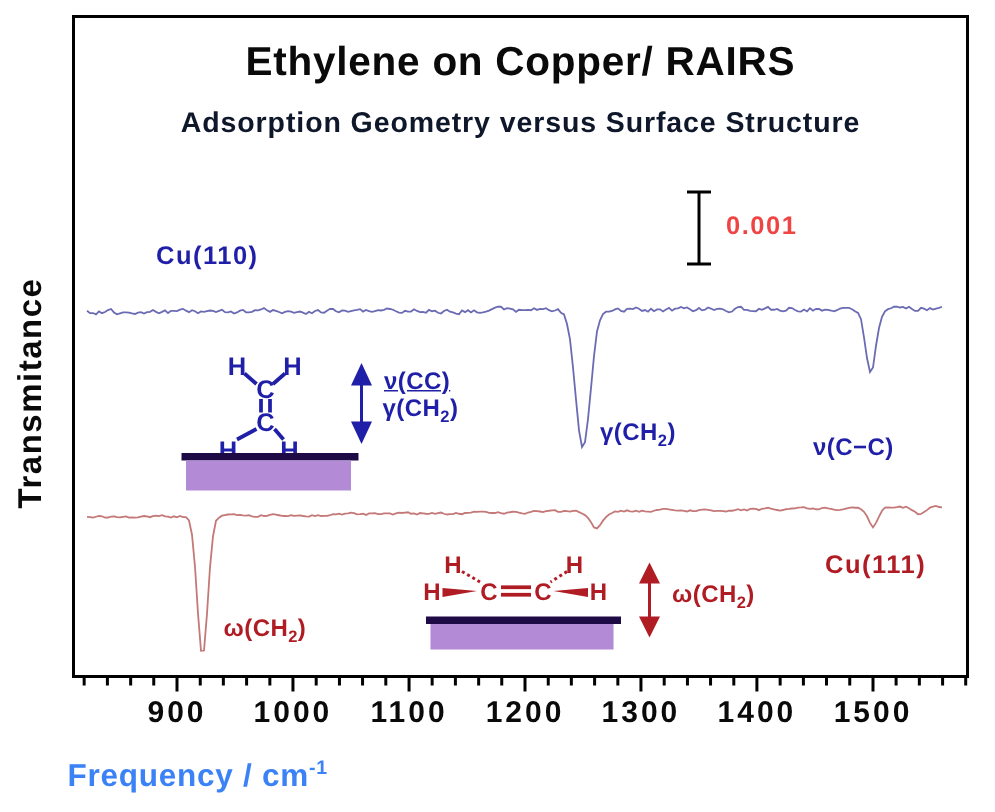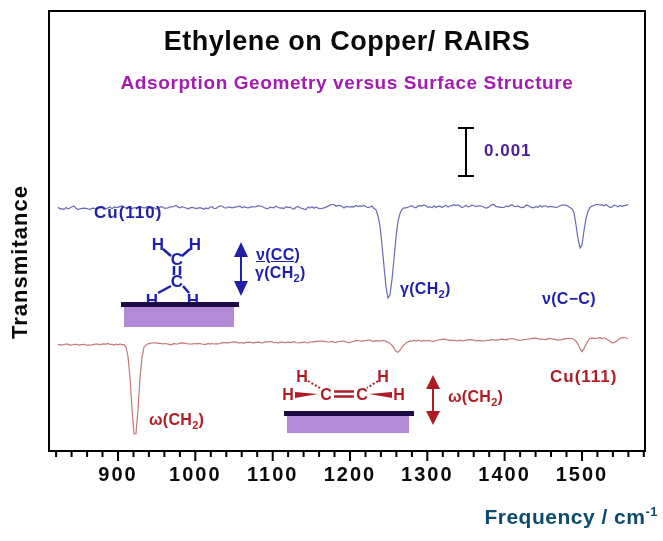--- a/index.html
+++ b/index.html
@@ -10,34 +10,34 @@
   .frame{
     position:absolute;left:48px;top:10px;width:598px;height:442px;
     border:2px solid #000;box-sizing:border-box;background:#fff;
   }
   .title{
     position:absolute;left:48px;top:26px;width:598px;text-align:center;
     font-size:27px;font-weight:bold;color:#0a0a0a;letter-spacing:0.5px;
   }
   .subtitle{
     position:absolute;left:48px;top:72px;width:598px;text-align:center;
-    font-size:19px;font-weight:bold;color:#a21caf;letter-spacing:0.6px;
+    font-size:19px;font-weight:bold;color:#0f172a;letter-spacing:0.6px;
   }
   .ylabel{
     position:absolute;left:20px;top:262px;transform:translate(-50%,-50%) rotate(-90deg);
     white-space:nowrap;font-size:22px;font-weight:bold;color:#0a0a0a;letter-spacing:1px;
   }
   .xlabel{
-    position:absolute;left:60px;top:504px;width:598px;text-align:right;
-    font-size:21px;font-weight:bold;color:#0c4a6e;letter-spacing:0.5px;
+    position:absolute;left:45px;top:504px;width:598px;text-align:left;
+    font-size:21px;font-weight:bold;color:#3b82f6;letter-spacing:0.5px;
   }
   .xlabel sup{font-size:13px;}
   .scalebar-label{
     position:absolute;left:484px;top:141px;font-size:17px;font-weight:bold;
-    color:#4c1d95;letter-spacing:1px;
+    color:#ef4444;letter-spacing:1px;
   }
   .ann{position:absolute;font-weight:bold;font-size:16px;white-space:nowrap;letter-spacing:0.3px;}
   .blue{color:#1f1fa8;}
   .red{color:#b01c24;}
   .cu{font-size:17px;letter-spacing:1px;}
   sub{font-size:11px;}
   .bar-dark{position:absolute;background:#1e0b46;}
   .bar-purple{position:absolute;background:#b28ad6;}
   svg{position:absolute;overflow:visible;}
   svg text{font-family:"Liberation Sans",sans-serif;}
@@ -106,21 +106,21 @@
       <text x="195.3" y="481" text-anchor="middle" font-size="20" font-weight="bold" letter-spacing="2" fill="#0a0a0a">1000</text>
       <text x="272.7" y="481" text-anchor="middle" font-size="20" font-weight="bold" letter-spacing="2" fill="#0a0a0a">1100</text>
       <text x="350.0" y="481" text-anchor="middle" font-size="20" font-weight="bold" letter-spacing="2" fill="#0a0a0a">1200</text>
       <text x="427.3" y="481" text-anchor="middle" font-size="20" font-weight="bold" letter-spacing="2" fill="#0a0a0a">1300</text>
       <text x="504.6" y="481" text-anchor="middle" font-size="20" font-weight="bold" letter-spacing="2" fill="#0a0a0a">1400</text>
       <text x="582.0" y="481" text-anchor="middle" font-size="20" font-weight="bold" letter-spacing="2" fill="#0a0a0a">1500</text>
       <polyline points="58.0,207.2 60.0,208.8 62.0,208.7 64.0,209.6 66.0,207.6 68.0,208.8 70.0,208.0 72.0,206.7 74.0,206.0 76.0,208.3 78.0,209.5 80.0,208.9 82.0,208.3 84.0,208.2 86.0,208.4 88.0,208.9 90.0,209.3 92.0,208.4 94.0,208.1 96.0,209.0 98.0,208.1 100.0,207.9 102.0,206.7 104.0,207.9 106.0,208.8 108.0,207.9 110.0,206.9 112.0,208.7 114.0,207.2 116.0,207.3 118.0,207.4 120.0,206.4 122.0,205.9 124.0,207.1 126.0,208.1 128.0,206.8 130.0,207.5 132.0,208.8 134.0,207.6 136.0,207.9 138.0,207.4 140.0,207.0 142.0,207.3 144.0,208.1 146.0,207.3 148.0,206.5 150.0,208.1 152.0,208.2 154.0,207.6 156.0,209.0 158.0,208.3 160.0,207.1 162.0,206.6 164.0,208.2 166.0,208.2 168.0,207.9 170.0,206.8 172.0,206.9 174.0,206.3 176.0,205.4 178.0,206.9 180.0,207.9 182.0,206.7 184.0,207.2 186.0,208.0 188.0,208.9 190.0,207.9 192.0,207.4 194.0,207.8 196.0,208.6 198.0,208.1 200.0,207.7 202.0,208.4 204.0,209.3 206.0,207.9 208.0,208.8 210.0,207.3 212.0,206.7 214.0,208.3 216.0,208.5 218.0,207.1 220.0,205.9 222.0,206.0 224.0,207.5 226.0,208.2 228.0,207.0 230.0,207.1 232.0,207.9 234.0,207.4 236.0,206.9 238.0,206.6 240.0,206.1 242.0,207.7 244.0,206.6 246.0,207.4 248.0,207.9 250.0,207.4 252.0,206.7 254.0,207.0 256.0,206.6 258.0,205.7 260.0,206.0 262.0,206.5 264.0,207.5 266.0,208.4 268.0,208.6 270.0,207.2 272.0,207.7 274.0,207.7 276.0,206.2 278.0,207.3 280.0,208.1 282.0,207.9 284.0,208.5 286.0,206.6 288.0,207.5 290.0,207.1 292.0,208.5 294.0,209.0 296.0,207.3 298.0,206.5 300.0,207.8 302.0,208.3 304.0,209.1 306.0,209.5 308.0,207.0 310.0,208.1 312.0,206.8 314.0,208.3 316.0,206.9 318.0,208.2 320.0,208.6 322.0,208.3 324.0,207.8 326.0,207.1 328.0,206.1 330.0,205.1 332.0,204.5 334.0,204.5 336.0,206.3 338.0,205.4 340.0,205.7 342.0,206.2 344.0,207.9 346.0,206.5 348.0,206.8 350.0,206.8 352.0,206.6 354.0,206.8 356.0,205.5 358.0,206.6 360.0,205.9 362.0,206.1 364.0,205.5 366.0,206.8 368.0,207.5 370.0,207.0 372.0,206.1 374.0,208.6 376.0,209.6 378.0,216.0 380.0,226.2 382.0,245.0 384.0,266.2 386.0,286.9 388.0,298.0 390.0,294.8 392.0,279.4 394.0,258.7 396.0,237.4 398.0,221.0 400.0,213.5 402.0,209.4 404.0,207.8 406.0,207.8 408.0,207.3 410.0,206.3 412.0,205.6 414.0,207.3 416.0,207.8 418.0,205.9 420.0,205.7 422.0,206.1 424.0,205.0 426.0,205.8 428.0,207.3 430.0,206.7 432.0,207.8 434.0,205.8 436.0,207.5 438.0,206.3 440.0,206.2 442.0,207.6 444.0,206.3 446.0,205.3 448.0,207.1 450.0,205.8 452.0,205.6 454.0,204.6 456.0,205.5 458.0,205.0 460.0,206.1 462.0,207.5 464.0,206.8 466.0,205.3 468.0,206.9 470.0,206.5 472.0,205.0 474.0,205.7 476.0,206.7 478.0,205.9 480.0,205.8 482.0,206.2 484.0,207.3 486.0,208.2 488.0,207.7 490.0,205.9 492.0,204.7 494.0,204.5 496.0,206.6 498.0,206.6 500.0,207.3 502.0,207.4 504.0,207.5 506.0,205.9 508.0,206.5 510.0,205.6 512.0,204.6 514.0,206.5 516.0,206.5 518.0,206.0 520.0,207.1 522.0,207.6 524.0,207.1 526.0,205.2 528.0,205.4 530.0,206.7 532.0,207.6 534.0,207.7 536.0,206.4 538.0,207.6 540.0,205.5 542.0,207.1 544.0,205.9 546.0,206.0 548.0,207.1 550.0,206.4 552.0,206.6 554.0,207.0 556.0,207.6 558.0,206.8 560.0,205.7 562.0,205.2 564.0,205.2 566.0,205.2 568.0,206.2 570.0,207.5 572.0,208.6 574.0,212.8 576.0,224.9 578.0,238.7 580.0,248.0 582.0,245.0 584.0,230.5 586.0,218.7 588.0,211.2 590.0,207.5 592.0,206.1 594.0,205.5 596.0,204.5 598.0,204.5 600.0,205.0 602.0,204.6 604.0,205.7 606.0,204.5 608.0,206.0 610.0,207.3 612.0,207.2 614.0,205.2 616.0,205.8 618.0,206.8 620.0,205.4 622.0,206.4 624.0,205.7 626.0,205.3 628.0,204.5" fill="none" stroke="#6b6bb4" stroke-width="1.2"></polyline>
       <polyline points="58.0,344.6 60.0,344.7 62.0,345.1 64.0,344.5 66.0,344.0 68.0,344.2 70.0,345.1 72.0,345.0 74.0,344.4 76.0,344.3 78.0,344.8 80.0,344.9 82.0,344.6 84.0,344.3 86.0,345.1 88.0,345.0 90.0,345.1 92.0,344.9 94.0,344.4 96.0,344.0 98.0,344.2 100.0,344.8 102.0,344.1 104.0,343.8 106.0,344.1 108.0,343.5 110.0,344.3 112.0,344.4 114.0,345.1 116.0,344.2 118.0,344.9 120.0,344.0 122.0,344.7 124.0,344.7 126.0,347.0 128.0,356.5 130.0,377.8 132.0,409.0 134.0,433.9 136.0,433.7 138.0,409.2 140.0,378.2 142.0,357.5 144.0,347.2 146.0,345.1 148.0,343.8 150.0,343.4 152.0,343.0 154.0,342.9 156.0,342.8 158.0,343.4 160.0,343.3 162.0,343.6 164.0,343.8 166.0,343.5 168.0,344.2 170.0,344.6 172.0,344.6 174.0,343.5 176.0,344.0 178.0,343.9 180.0,343.2 182.0,342.8 184.0,343.1 186.0,343.5 188.0,343.9 190.0,344.0 192.0,344.1 194.0,343.5 196.0,343.9 198.0,343.7 200.0,343.6 202.0,344.0 204.0,344.3 206.0,344.4 208.0,343.5 210.0,344.1 212.0,343.5 214.0,344.0 216.0,343.9 218.0,343.9 220.0,343.5 222.0,342.7 224.0,342.9 226.0,342.4 228.0,343.1 230.0,342.4 232.0,342.2 234.0,341.8 236.0,342.1 238.0,342.9 240.0,342.8 242.0,342.5 244.0,343.3 246.0,342.3 248.0,342.3 250.0,342.1 252.0,342.7 254.0,342.8 256.0,342.3 258.0,342.2 260.0,342.3 262.0,343.0 264.0,342.3 266.0,341.7 268.0,342.0 270.0,341.7 272.0,341.5 274.0,342.5 276.0,342.3 278.0,343.0 280.0,342.0 282.0,342.2 284.0,342.5 286.0,342.6 288.0,342.0 290.0,342.6 292.0,342.1 294.0,341.7 296.0,342.5 298.0,343.0 300.0,342.7 302.0,342.7 304.0,341.9 306.0,342.5 308.0,342.8 310.0,342.0 312.0,341.9 314.0,341.8 316.0,341.1 318.0,341.3 320.0,341.1 322.0,341.1 324.0,341.3 326.0,341.9 328.0,342.0 330.0,342.0 332.0,341.4 334.0,342.1 336.0,342.5 338.0,341.7 340.0,341.5 342.0,341.1 344.0,341.2 346.0,341.8 348.0,342.3 350.0,342.6 352.0,341.7 354.0,341.2 356.0,340.6 358.0,340.7 360.0,341.0 362.0,341.4 364.0,340.7 366.0,340.5 368.0,340.2 370.0,340.1 372.0,341.2 374.0,341.3 376.0,340.6 378.0,340.8 380.0,341.1 382.0,340.6 384.0,340.5 386.0,341.4 388.0,342.3 390.0,343.4 392.0,345.3 394.0,348.1 396.0,351.6 398.0,352.3 400.0,350.1 402.0,347.1 404.0,344.8 406.0,343.0 408.0,342.0 410.0,340.9 412.0,341.2 414.0,340.5 416.0,341.0 418.0,340.2 420.0,340.9 422.0,341.1 424.0,340.5 426.0,341.2 428.0,340.4 430.0,340.9 432.0,341.1 434.0,341.3 436.0,340.5 438.0,340.0 440.0,339.7 442.0,339.3 444.0,339.2 446.0,339.6 448.0,339.9 450.0,340.3 452.0,340.4 454.0,340.3 456.0,340.6 458.0,341.0 460.0,340.2 462.0,340.7 464.0,340.8 466.0,340.1 468.0,339.8 470.0,339.6 472.0,339.9 474.0,340.2 476.0,340.8 478.0,340.6 480.0,340.6 482.0,340.8 484.0,341.0 486.0,340.4 488.0,340.5 490.0,340.1 492.0,339.5 494.0,340.2 496.0,339.6 498.0,340.3 500.0,339.3 502.0,339.1 504.0,339.3 506.0,340.1 508.0,339.2 510.0,338.9 512.0,338.5 514.0,339.1 516.0,339.6 518.0,340.0 520.0,340.4 522.0,340.0 524.0,339.5 526.0,339.3 528.0,339.0 530.0,338.9 532.0,338.4 534.0,338.3 536.0,338.1 538.0,338.9 540.0,339.2 542.0,339.0 544.0,339.5 546.0,339.6 548.0,338.7 550.0,338.4 552.0,338.9 554.0,339.2 556.0,339.7 558.0,340.1 560.0,339.9 562.0,339.6 564.0,339.1 566.0,338.6 568.0,338.3 570.0,338.5 572.0,338.5 574.0,339.5 576.0,341.2 578.0,344.2 580.0,348.6 582.0,351.6 584.0,348.6 586.0,344.4 588.0,340.5 590.0,338.4 592.0,338.2 594.0,338.4 596.0,338.4 598.0,338.1 600.0,337.7 602.0,338.5 604.0,337.8 606.0,338.8 608.0,340.1 610.0,341.2 612.0,342.8 614.0,342.6 616.0,341.4 618.0,340.1 620.0,338.4 622.0,337.8 624.0,337.3 626.0,338.0 628.0,338.3" fill="none" stroke="#c47878" stroke-width="1.2"></polyline>
     </svg>
 
-  <div class="ann blue cu" style="left:94px;top:161px;margin-top:42px;">Cu(110)</div>
+  <div class="ann blue cu" style="left:104px;top:161px;">Cu(110)</div>
   <div class="ann red cu" style="left:550px;top:367px;">Cu(111)</div>
 
   <svg style="left:113px;top:230px;" width="135" height="100" viewBox="0 0 135 100">
     <g stroke="#1f1fa8" stroke-width="2.5">
       <line x1="50" y1="19" x2="58" y2="26"></line>
       <line x1="77" y1="19" x2="69" y2="26"></line>
       <line x1="61" y1="36" x2="61" y2="45"></line>
       <line x1="67" y1="36" x2="67" y2="45"></line>
       <line x1="58" y1="56" x2="45" y2="63"></line>
       <line x1="70" y1="56" x2="76" y2="63"></line>

